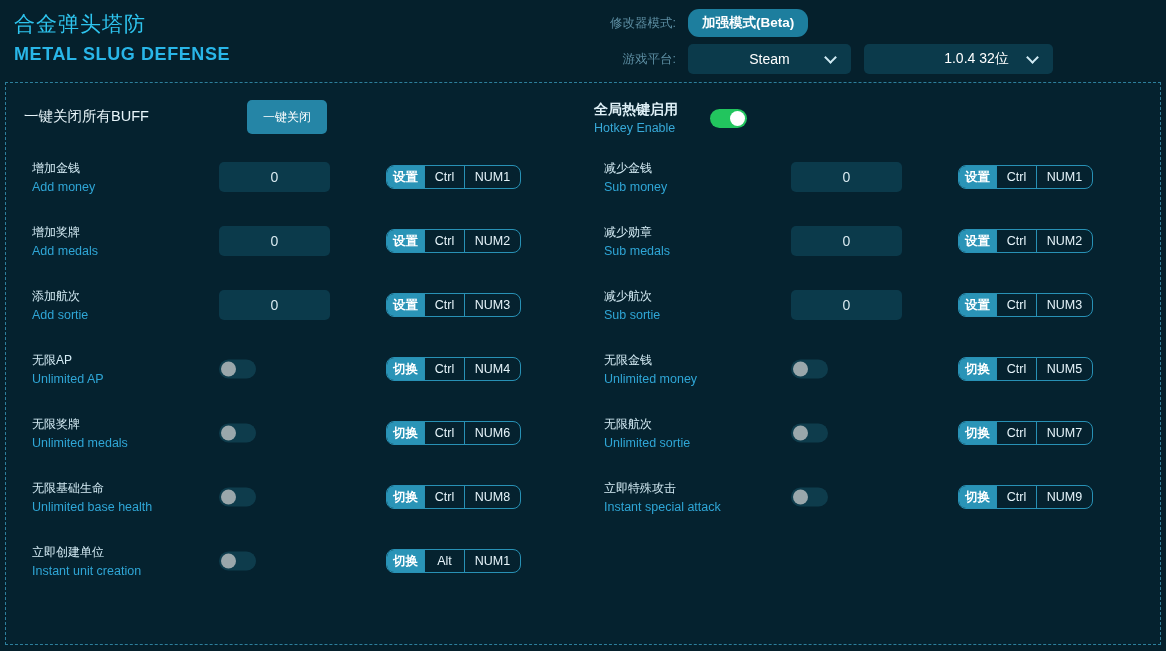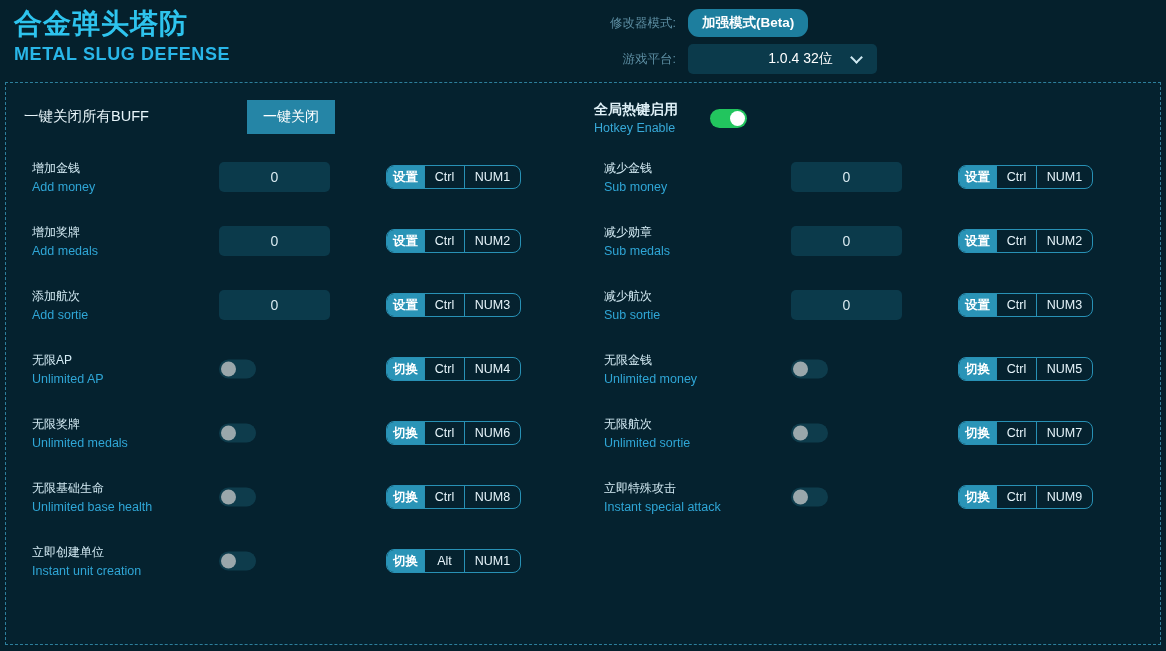--- a/index.html
+++ b/index.html
@@ -25,22 +25,22 @@
     height: 82px;
   }
 
   #title-block {
     position: absolute;
     left: 14px;
     top: 10px;
   }
 
   #title-cn {
-    font-size: 28px;
-    font-weight: bold;
+    font-size: 21px;
+    font-weight: normal;
     color: #2ec4ee;
     letter-spacing: 1px;
     line-height: 28px;
   }
 
   #title-en {
     font-size: 18px;
     font-weight: bold;
     color: #29b6e8;
     letter-spacing: 0.6px;
@@ -145,25 +145,25 @@
     white-space: nowrap;
   }
 
   #buff-button {
     position: absolute;
     left: 241px;
     top: 5px;
     height: 32px;
     padding: 17px 16px;
     border: none;
-    border-radius: 0;
+    border-radius: 5px;
     background: #2585a6;
     color: #ffffff;
     font-family: inherit;
-    font-size: 14px;
+    font-size: 12px;
     cursor: pointer;
     display: flex;
     align-items: center;
   }
 
   #hotkey-row {
     position: absolute;
     left: 588px;
     top: 12px;
     height: 46px;
@@ -326,20 +326,24 @@
   <div id="header-controls">
 
     <div class="hdr-row" id="hdr-row-mode">
       <span class="hdr-label">修改器模式:</span>
       <button id="mode-button">加强模式(Beta)</button>
     </div>
 
     <div class="hdr-row" id="hdr-row-platform">
       <span class="hdr-label">游戏平台:</span>
 
+      <div class="dropdown" id="platform-dropdown">
+        <span>Steam</span>
+        <span class="chev"></span>
+      </div>
 
       <div class="dropdown" id="version-dropdown">
         <span>1.0.4 32位</span>
         <span class="chev"></span>
       </div>
     </div>
 
   </div>
 </div>
 

